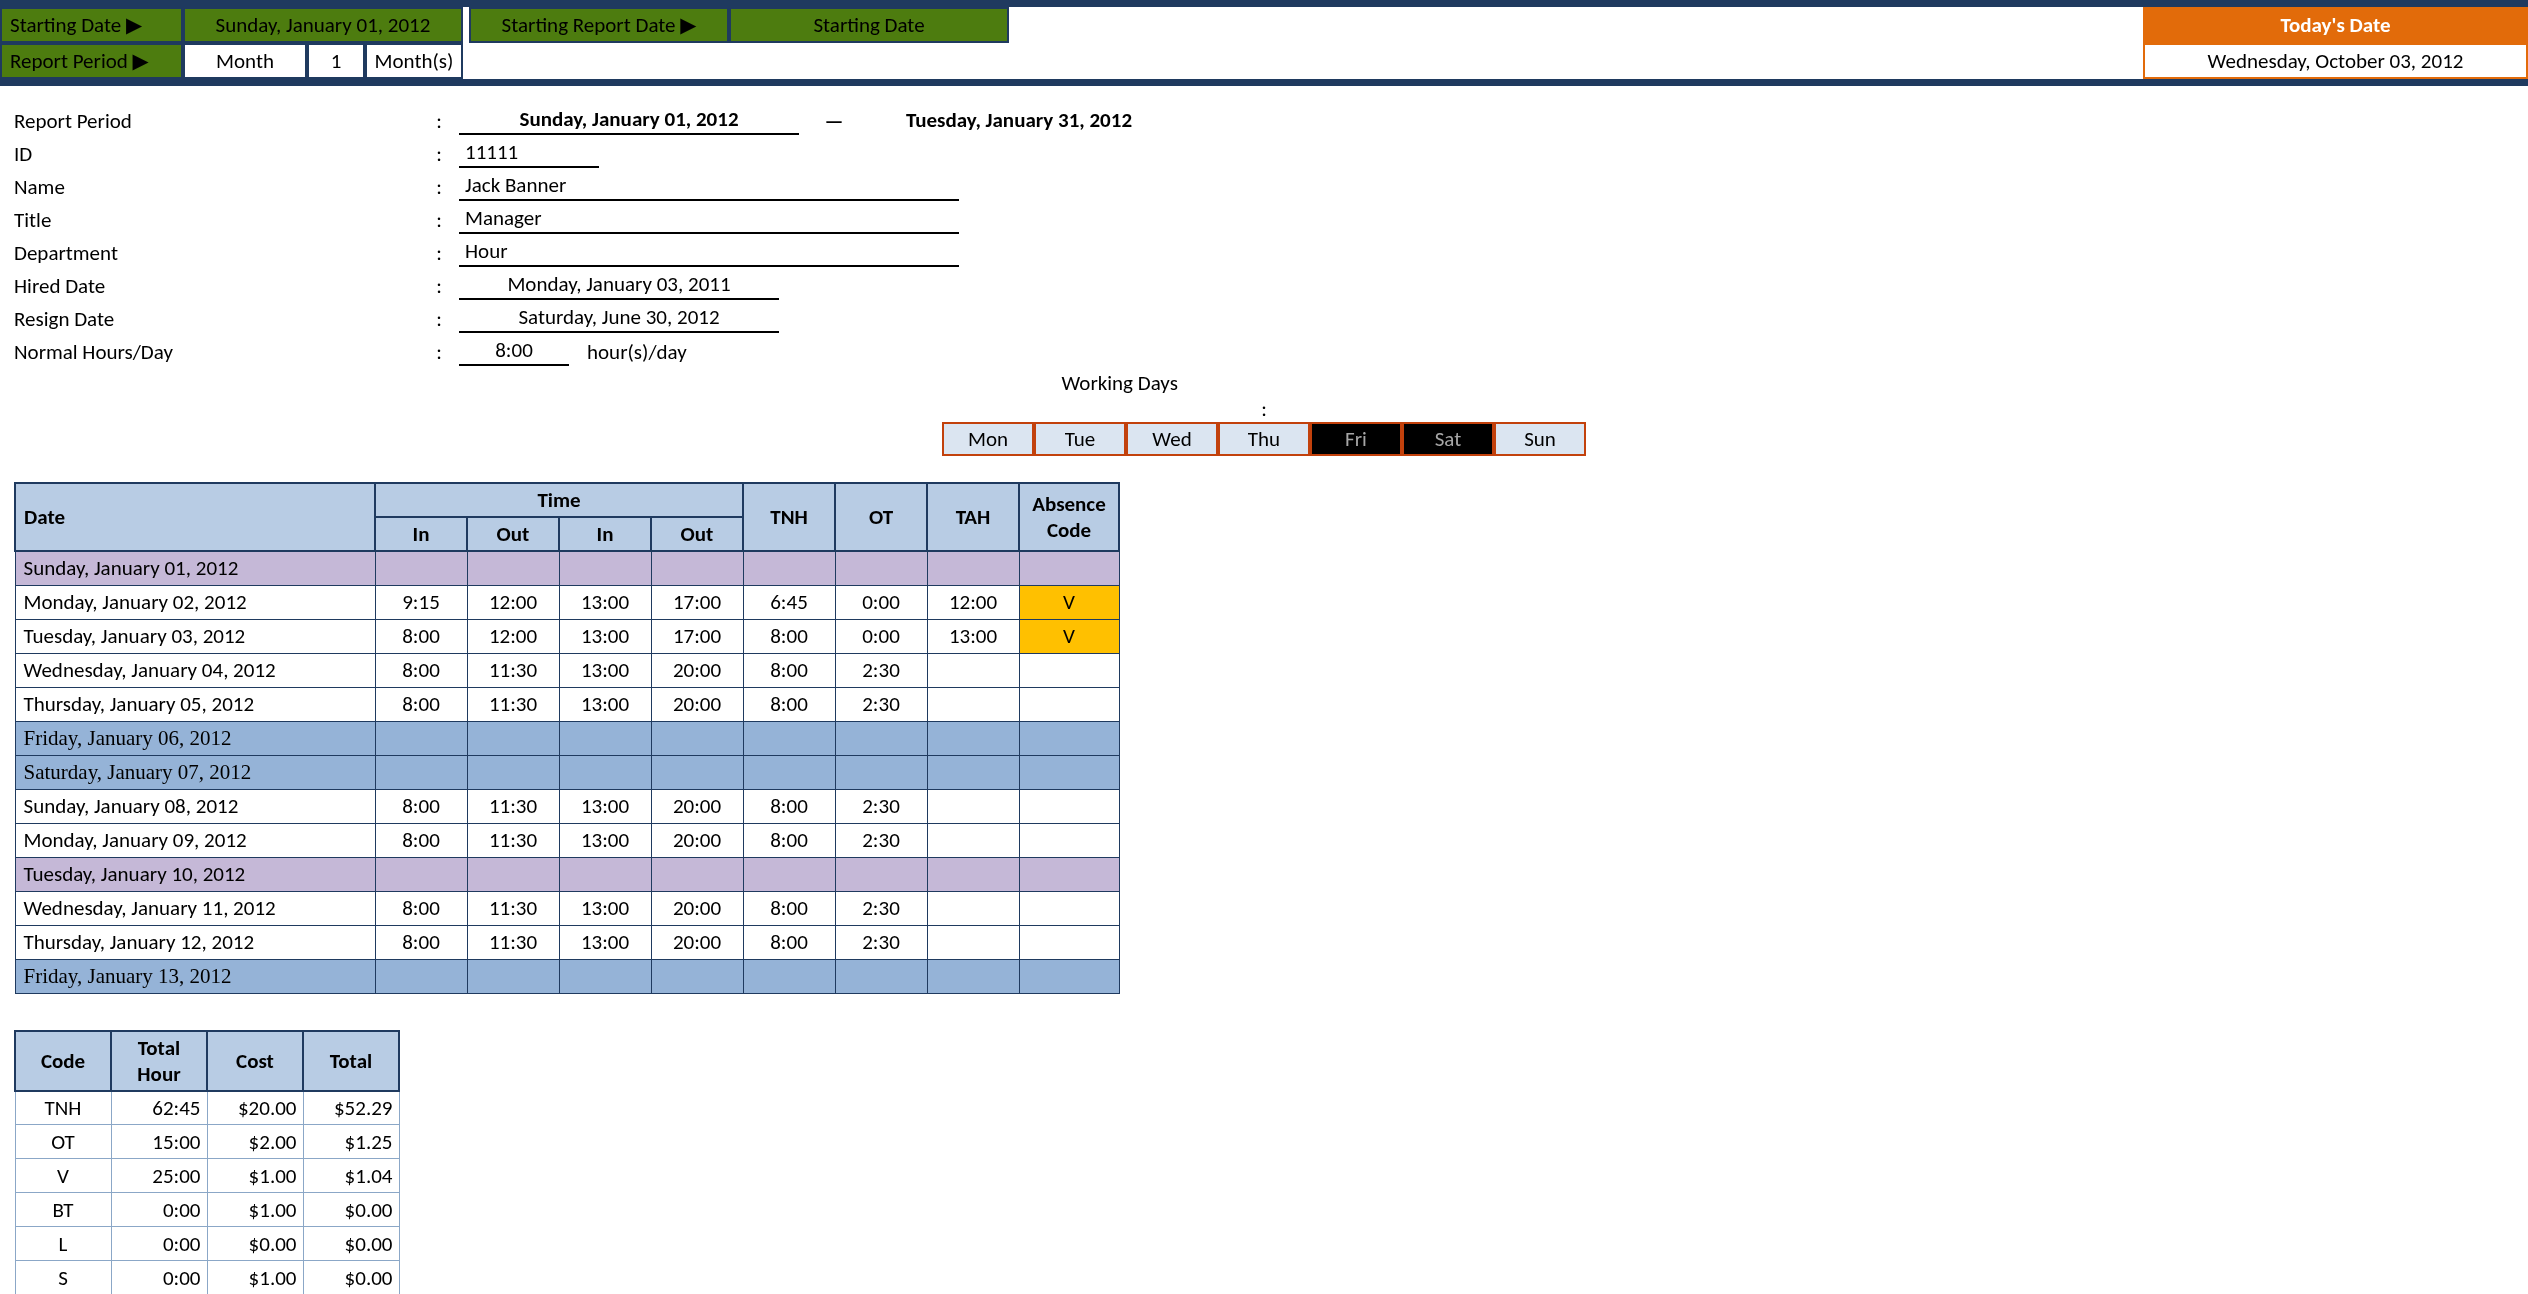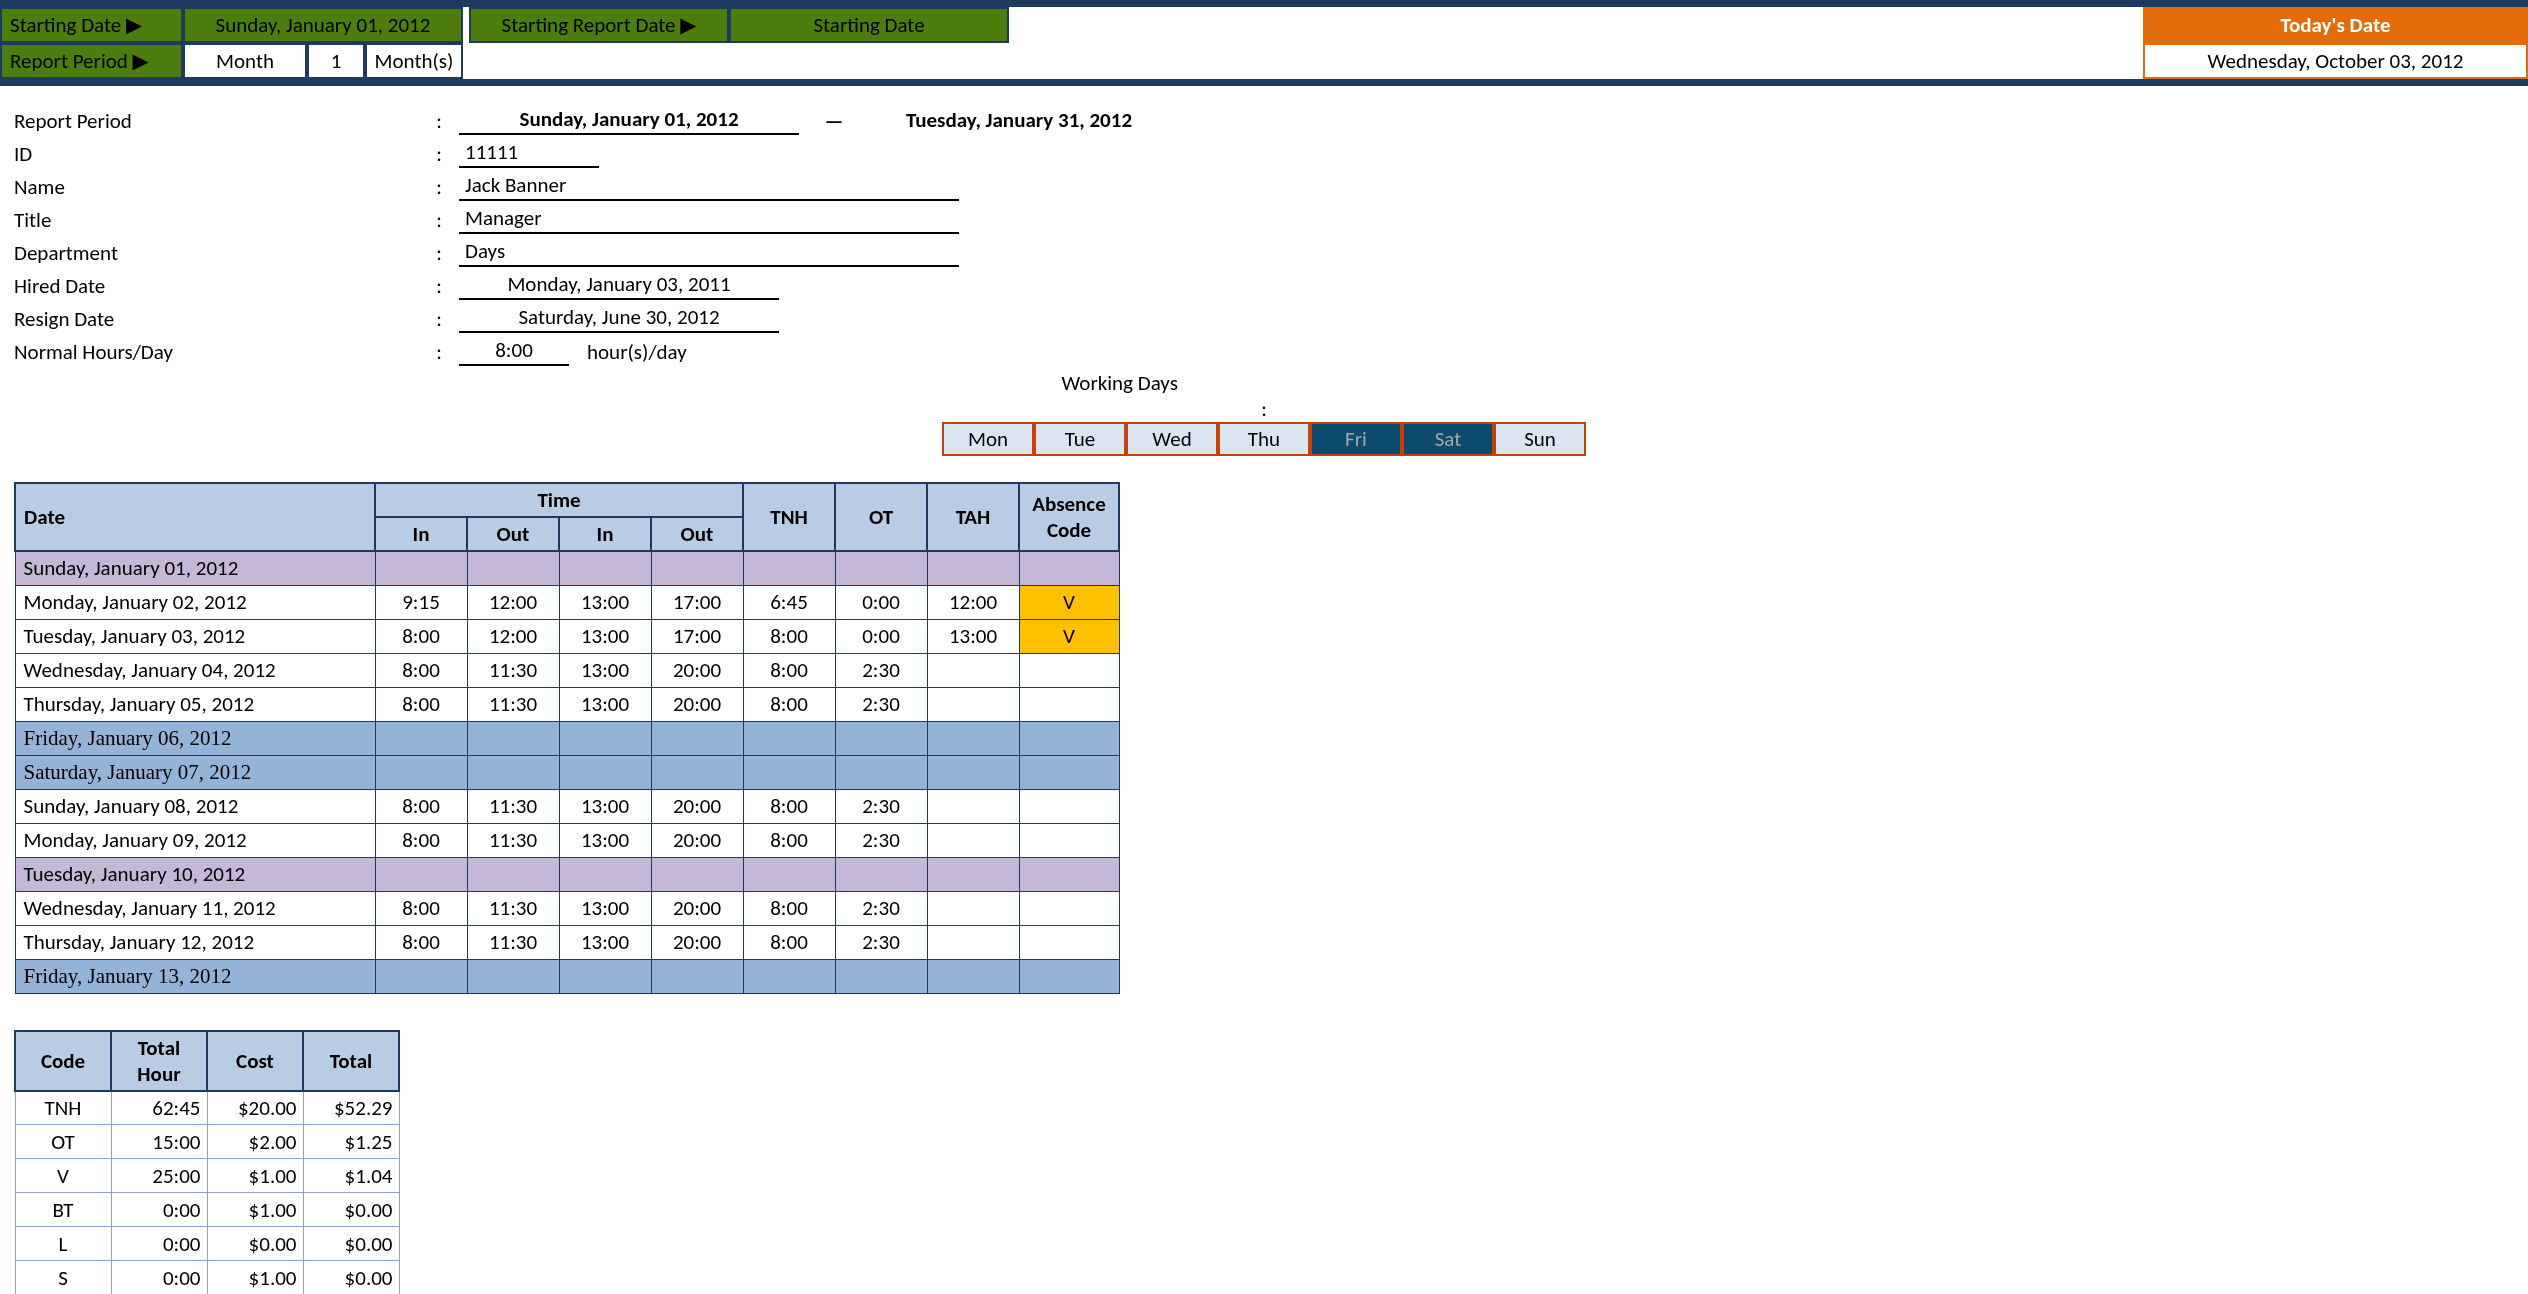--- a/index.html
+++ b/index.html
@@ -35,21 +35,21 @@
   .info-val { border-bottom: 2px solid #000; padding: 0 6px 1px 6px; min-height:28px;}
   .bold { font-weight: bold; }
 
   .wd-row { display:flex; }
   .wd-cell {
     border: 2px solid #c2410c;
     width: 92px; height:34px;
     display:flex; align-items:center; justify-content:center;
     background:#dbe5f1;
   }
-  .wd-off { color:#a6a6a6; background:#0c4a6e;}
+  .wd-off { color:#a6a6a6; background:#000000;}
 
   .main-tables { display:flex; padding: 14px 14px 0 14px; gap: 36px; align-items:flex-start;flex-direction:column;}
   table { border-collapse: collapse; }
   .tt th, .tt td {
     border: 1px solid #1f3a5f;
     padding: 3px 6px;
     height: 34px;
     text-align: center;
   }
   .tt thead th { background:#b8cce4; font-weight:bold; border:2px solid #1f3a5f;}
@@ -127,21 +127,21 @@
     <div class="info-val" style="width:500px;">Jack Banner</div>
   </div>
   <div class="info-row">
     <div class="info-label">Title</div>
     <div class="info-colon">:</div>
     <div class="info-val" style="width:500px;">Manager</div>
   </div>
   <div class="info-row">
     <div class="info-label">Department</div>
     <div class="info-colon">:</div>
-    <div class="info-val" style="width:500px;">Days</div>
+    <div class="info-val" style="width:500px;">Hour</div>
   </div>
   <div class="info-row">
     <div class="info-label">Hired Date</div>
     <div class="info-colon">:</div>
     <div class="info-val" style="width:320px;text-align:center;">Monday, January 03, 2011</div>
   </div>
   <div class="info-row">
     <div class="info-label">Resign Date</div>
     <div class="info-colon">:</div>
     <div class="info-val" style="width:320px;text-align:center;">Saturday, June 30, 2012</div>

